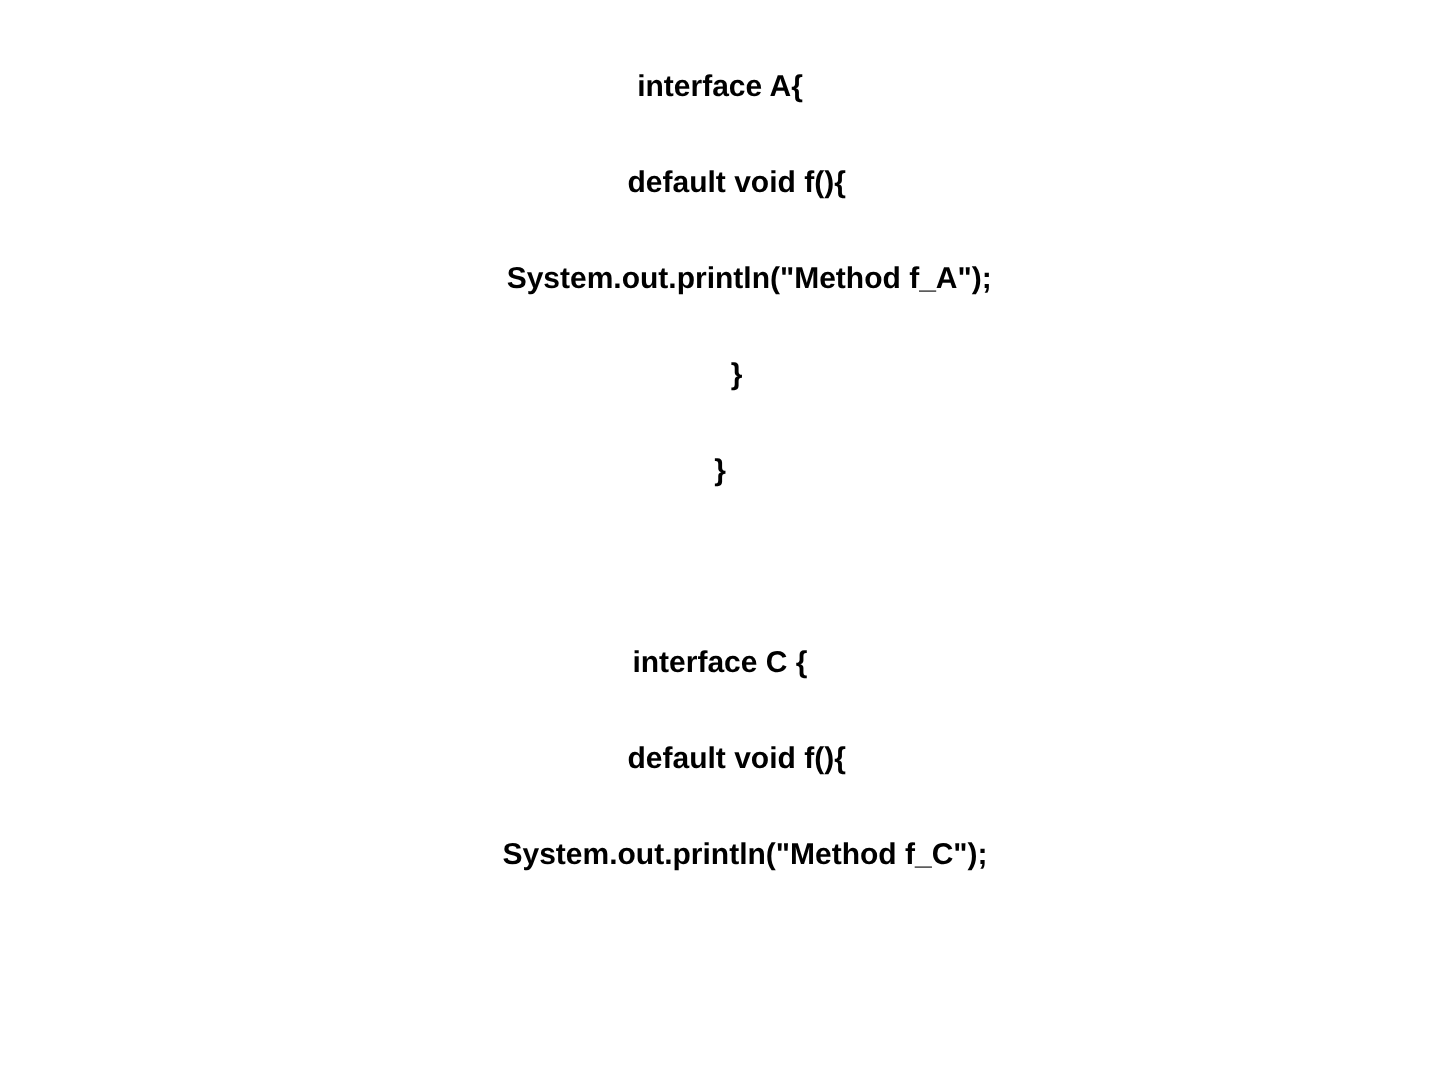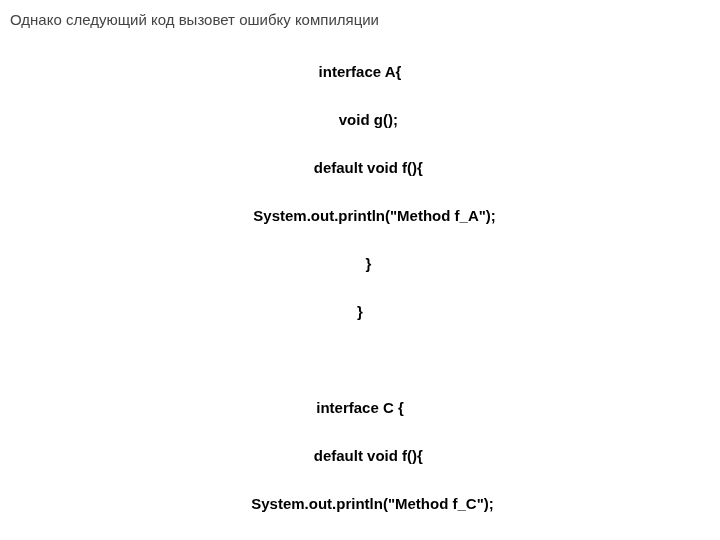--- a/index.html
+++ b/index.html
@@ -30,25 +30,23 @@
   .blank {
     height: 24px;
   }
   .line { display:block;text-align:center; }
 </style>
 </head>
 <body>
 
 <div class="page">
 
-  <div class="intro">Однако следующий код вызовет ошибку компиляции</div>
 
   <div class="code">
 <span class="line">interface A{</span>
-<span class="line">    void g();</span>
 <span class="line">    default void f(){</span>
 <span class="line">       System.out.println("Method f_A");</span>
 <span class="line">    }</span>
 <span class="line">}</span>
 <div class="blank"></div>
 <span class="line">interface C {</span>
 <span class="line">    default void f(){</span>
 <span class="line">      System.out.println("Method f_C");</span>
 
 

